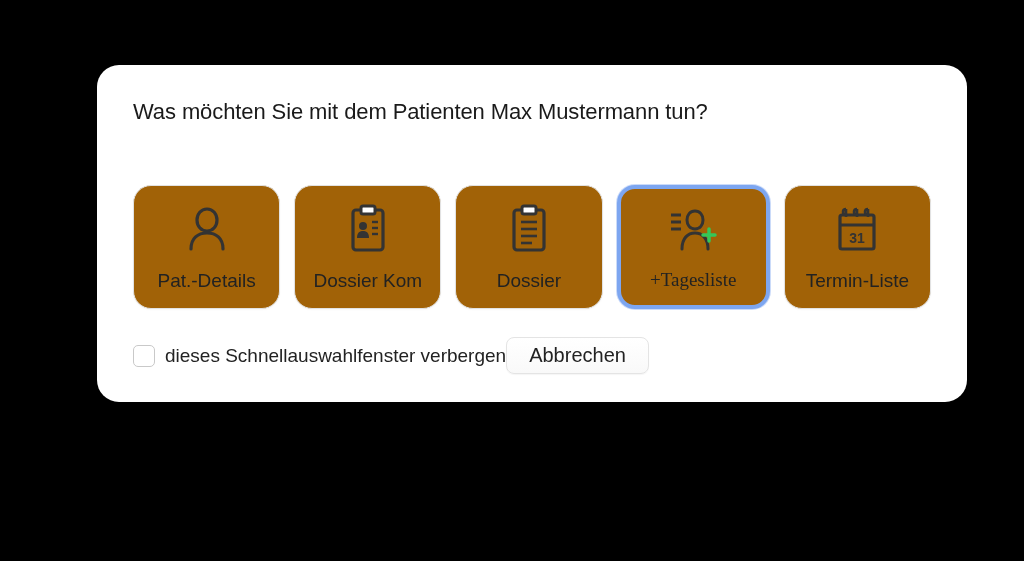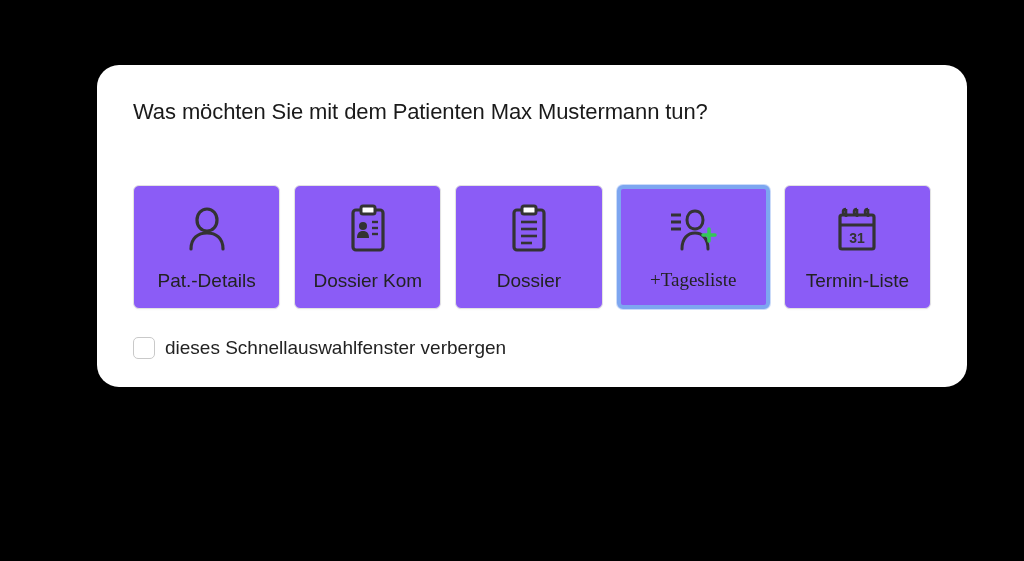--- a/index.html
+++ b/index.html
@@ -31,22 +31,22 @@
   }
   .options-row {
     display: flex;
     gap: 14px;
     margin-bottom: 28px;
   }
   .option-card {
     flex: 1;
     height: 124px;
     border: 1px solid #e2e2e2;
-    border-radius: 6px;
-    background: #8b5cf6;
+    border-radius: 18px;
+    background: #a16207;
     display: flex;
     flex-direction: column;
     align-items: center;
     justify-content: center;
     cursor: pointer;
     box-shadow: 0 1px 2px rgba(0,0,0,0.03);
     box-sizing: border-box;
     position: relative;
   }
   .option-card.selected {
@@ -180,14 +180,15 @@
       <div class="option-label">Termin-Liste</div>
     </div>
 
   </div>
 
   <div class="footer-row">
     <div class="checkbox-wrap">
       <div class="checkbox-box"></div>
       <span class="checkbox-label">dieses Schnellauswahlfenster verbergen</span>
     </div>
+    <button class="cancel-btn">Abbrechen</button>
   </div>
 </div>
 
 </body></html>

